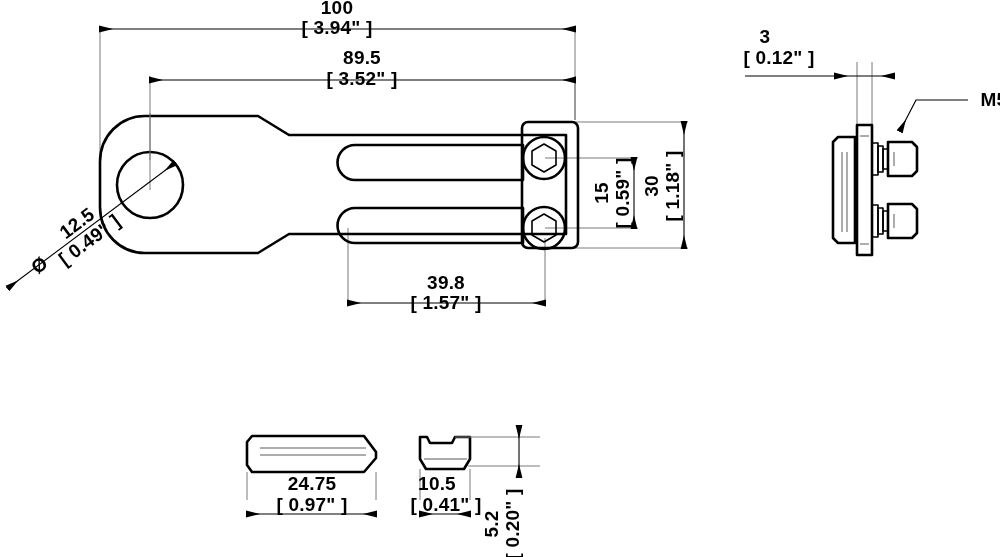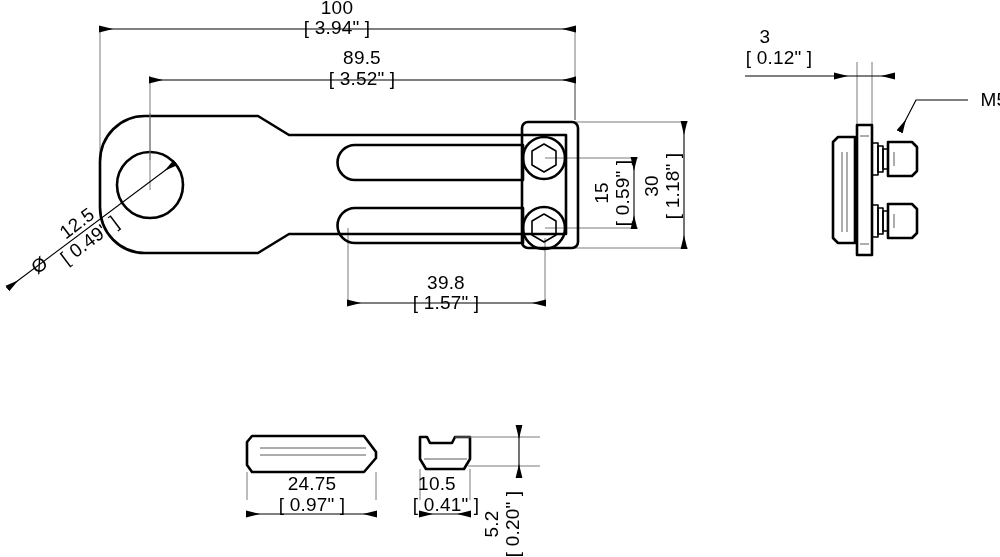--- a/index.html
+++ b/index.html
@@ -11,20 +11,21 @@
     width: 1000px;
     height: 557px;
     overflow: hidden;
     font-family: "Liberation Sans", sans-serif;
   }
   #drawing-root {
     position: relative;
     width: 1000px;
     height: 557px;
     background: #ffffff;
+    font-weight: bold;
   }
   svg#cad {
     display: block;
     width: 1000px;
     height: 557px;
     background: #ffffff;
   }
   .obj {
     fill: none;
     stroke: #000000;

